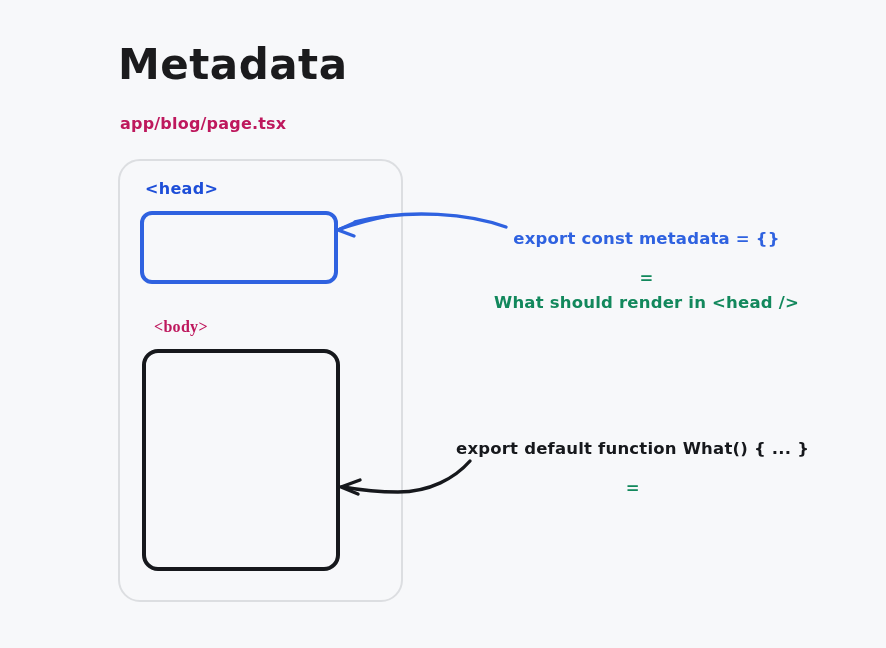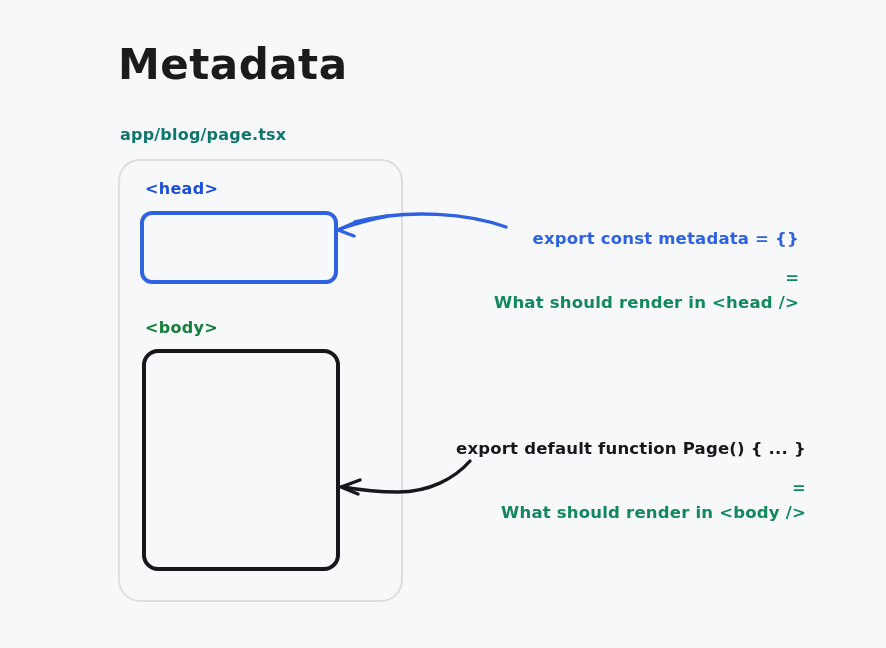--- a/index.html
+++ b/index.html
@@ -31,24 +31,24 @@
     color: #1b1b1d;
     letter-spacing: 0.5px;
     line-height: 1;
     white-space: nowrap;
   }
 
   
   #file-path {
     position: absolute;
     left: 120px;
-    top: 125px;
+    top: 114px;
     font-size: 16px;
     font-weight: bold;
-    color: #0f766e;
+    color: #be185d;
     letter-spacing: 0.2px;
     white-space: nowrap;
   }
 
   
   #document-container {
     position: absolute;
     left: 118px;
     top: 159px;
     width: 285px;
@@ -78,44 +78,45 @@
     height: 73px;
     border: 4px solid #2f62e0;
     border-radius: 12px;
     box-sizing: border-box;
     background: transparent;
   }
 
   
   #body-label {
     position: absolute;
-    left: 145px;
+    left: 154px;
     top: 318px;
     font-size: 16px;
     font-weight: bold;
-    color: #15803d;
+    color: #be185d;
     letter-spacing: 0.3px;
     white-space: nowrap;
+    font-family: Liberation Serif, serif;
   }
   #body-box {
     position: absolute;
     left: 142px;
     top: 349px;
     width: 198px;
     height: 222px;
     border: 4px solid #16181c;
     border-radius: 16px;
     box-sizing: border-box;
     background: transparent;
   }
 
   
   .annotation {
     position: absolute;
-    text-align: right;
+    text-align: center;
     white-space: nowrap;
   }
   .ann-code {
     font-size: 16.5px;
     font-weight: bold;
     letter-spacing: 0.2px;
     line-height: 1;
   }
   .ann-eq {
     font-size: 16.5px;
@@ -172,23 +173,22 @@
   <div id="body-label">&lt;body&gt;</div>
   <div id="body-box"></div>
 
   <div class="annotation" id="head-annotation">
     <div class="ann-code">export const metadata = {}</div>
     <div class="ann-eq">=</div>
     <div class="ann-desc">What should render in &lt;head /&gt;</div>
   </div>
 
   <div class="annotation" id="body-annotation">
-    <div class="ann-code">export default function Page() { ... }</div>
+    <div class="ann-code">export default function What() { ... }</div>
     <div class="ann-eq">=</div>
-    <div class="ann-desc">What should render in &lt;body /&gt;</div>
   </div>
 
   <svg id="arrow-layer" viewBox="0 0 886 648">
     <g>
       <path d="M 506 227 C 470 214 410 208 355 222" fill="none" stroke="#2f62e0" stroke-width="3.4" stroke-linecap="round"></path>
       <path d="M 340 229 C 357 223 372 219 388 216" fill="none" stroke="#2f62e0" stroke-width="3.4" stroke-linecap="round"></path>
       <path d="M 338 230 L 356 222 M 338 230 L 354 236" fill="none" stroke="#2f62e0" stroke-width="3.4" stroke-linecap="round" stroke-linejoin="round"></path>
     </g>
     <g>
       <path d="M 470 461 C 455 478 430 492 398 492 C 380 492 360 490 343 487" fill="none" stroke="#16181c" stroke-width="3.4" stroke-linecap="round"></path>

